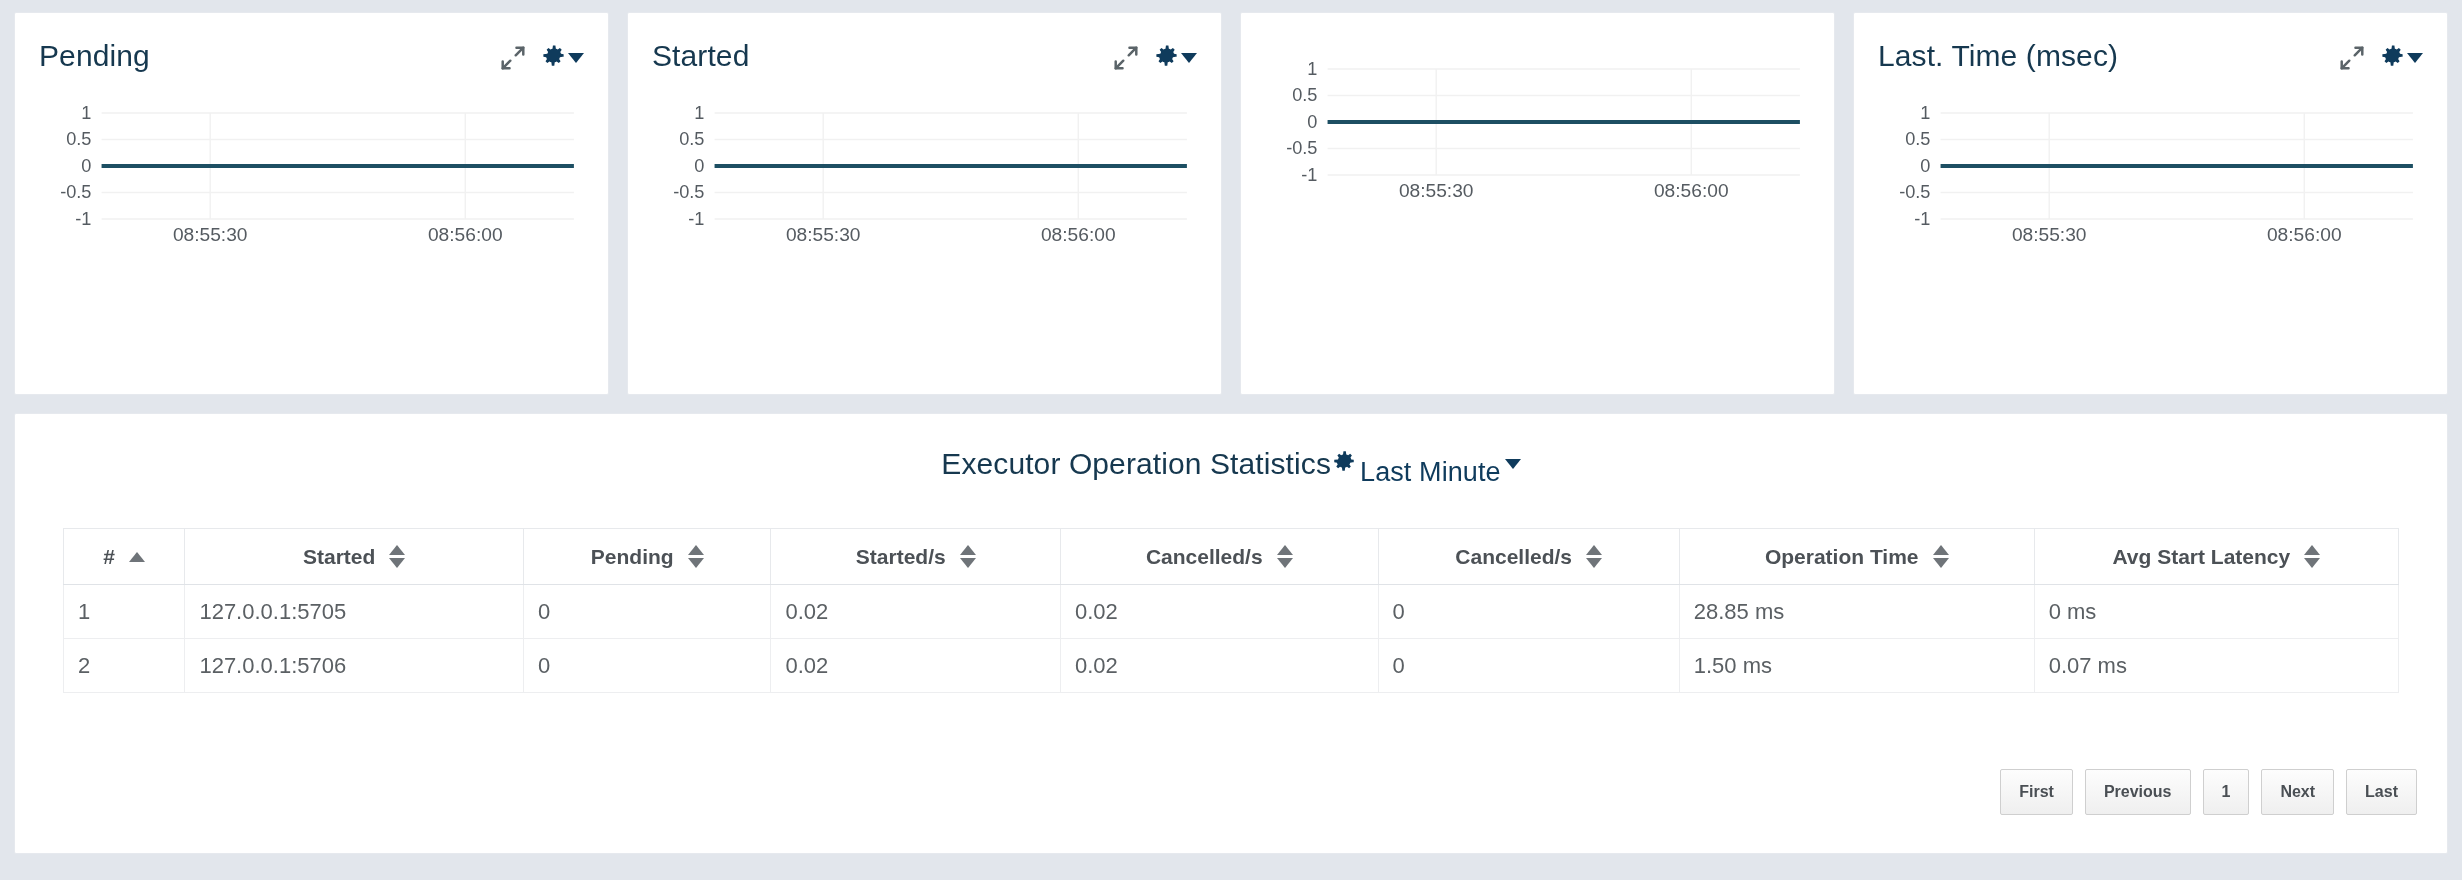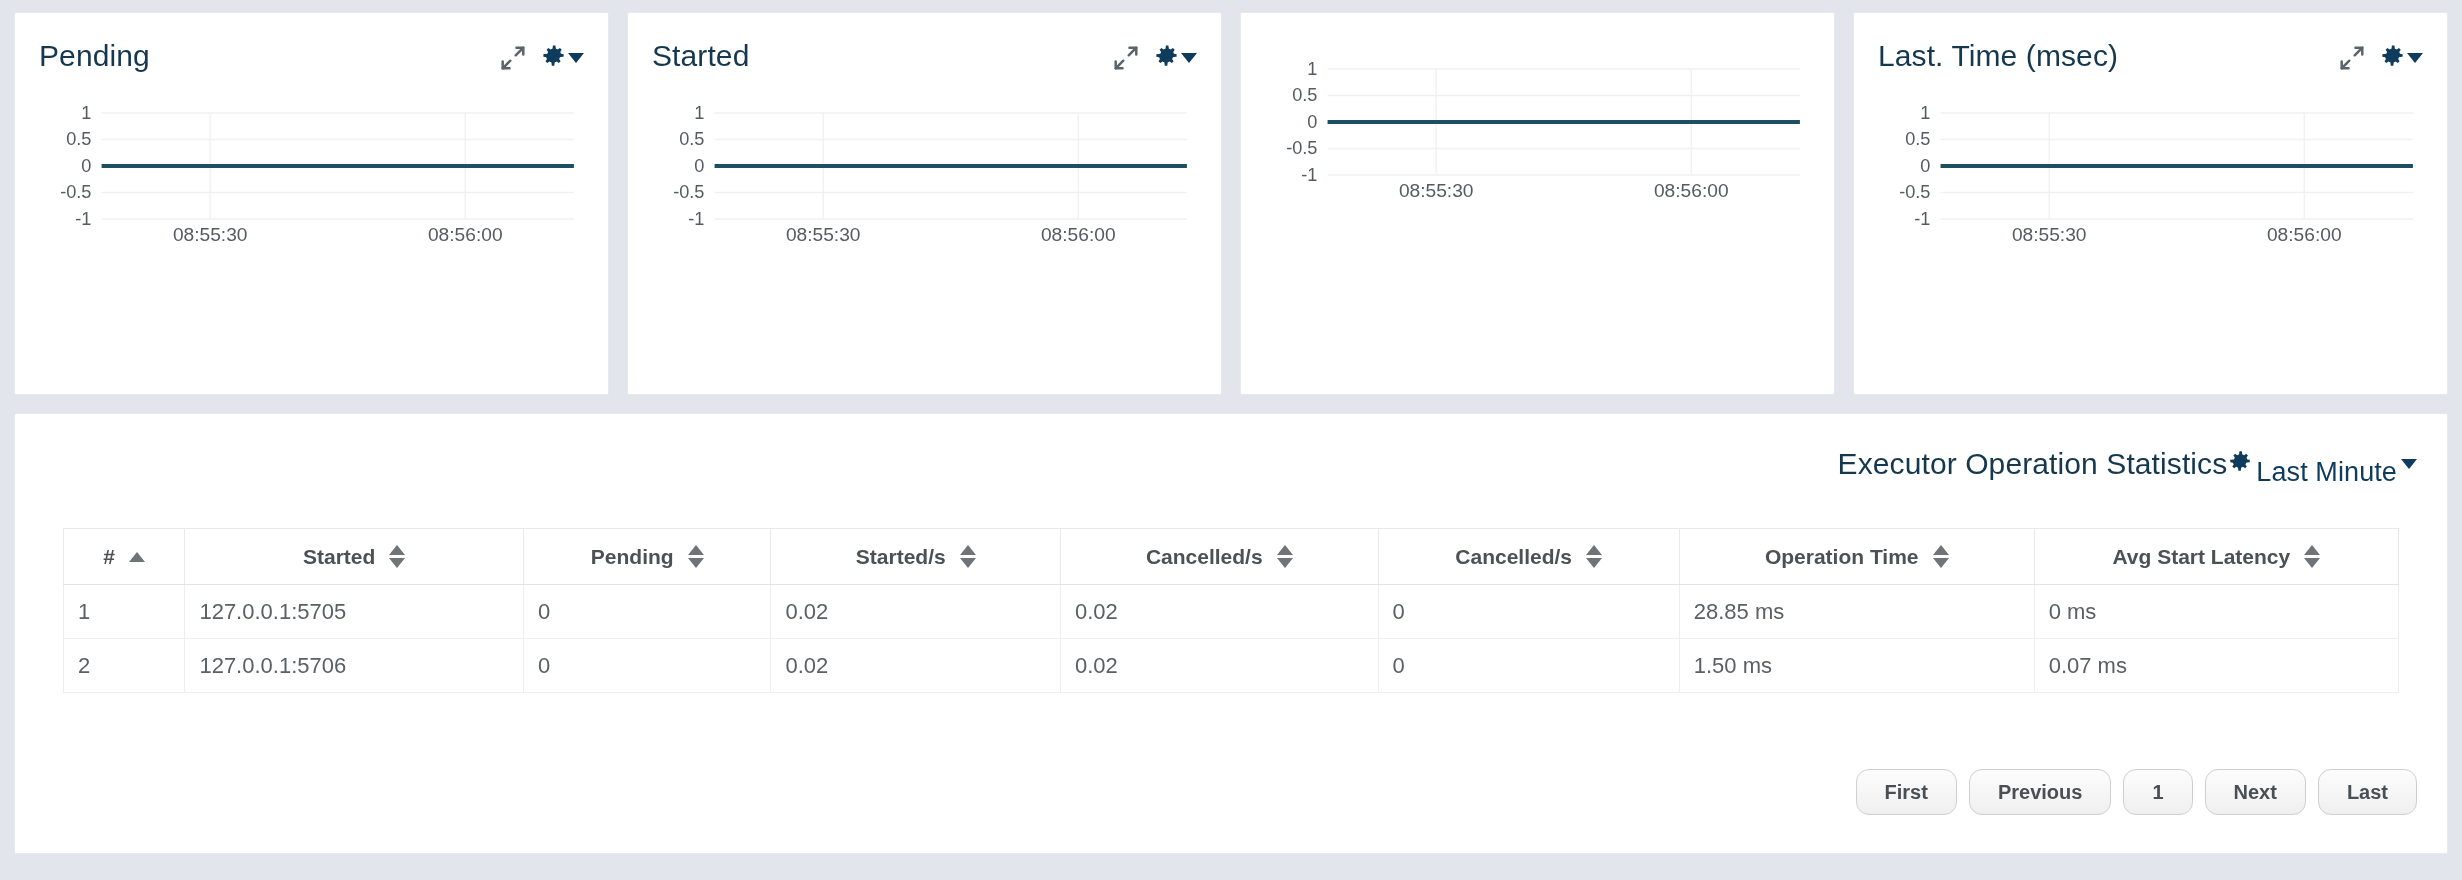--- a/index.html
+++ b/index.html
@@ -94,21 +94,21 @@
     background: #ffffff;
     border: 1px solid #e6e9ee;
     border-radius: 2px;
     height: 441px;
     padding: 26px 30px 0 30px;
     position: relative;
   }
   .table-head-row {
     display: flex;
     align-items: center;
-    justify-content: flex-end;
+    justify-content: center;
   }
   .panel-title {
     font-size: 30px;
     color: #16384f;
     font-weight: 400;
     line-height: 34px;
     letter-spacing: .1px;
   }
   .range-select {
     display: inline-flex;
@@ -186,26 +186,26 @@
   .pager {
     position: absolute;
     right: 30px;
     bottom: 38px;
     display: flex;
     gap: 12px;
   }
   .pg-btn {
     background: linear-gradient(180deg,#fdfdfd 0%, #efefef 100%);
     border: 1px solid #cfcfcf;
-    border-radius: 13px;
+    border-radius: 2px;
     font-family: "Liberation Sans", sans-serif;
-    font-size: 20px;
+    font-size: 16px;
     font-weight: bold;
     color: #4a4f54;
-    padding: 9px 28px;
+    padding: 9px 18px;
     cursor: pointer;
     line-height: 26px;
   }
 </style>
 </head>
 <body>
 
 <div class="page">
 
   <div class="charts-row" id="charts-row">

